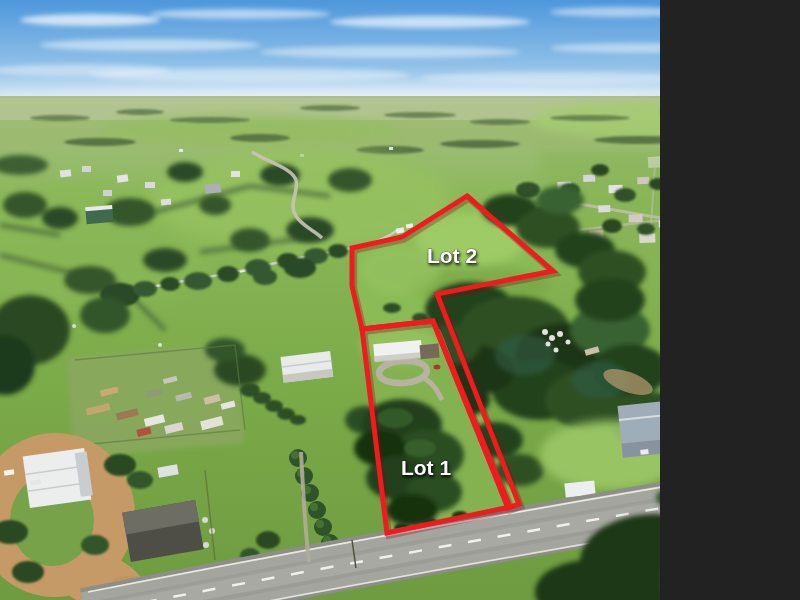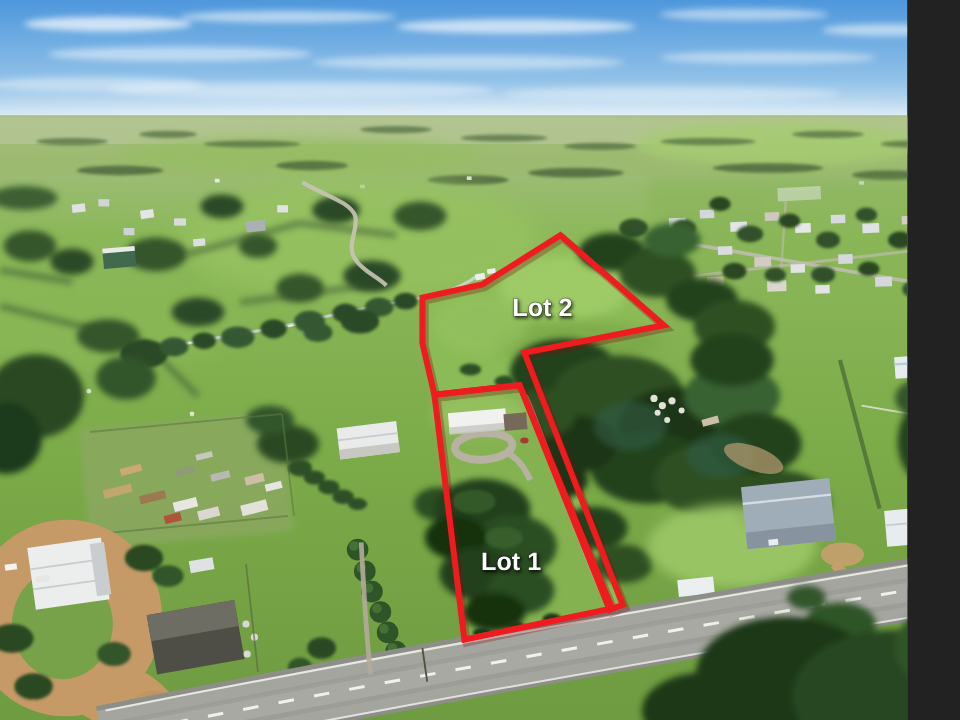--- a/index.html
+++ b/index.html
@@ -1,16 +1,16 @@
 <!DOCTYPE html>
 <html><head>
 <meta charset="utf-8">
 <style>
   html,body{margin:0;padding:0;background:#222;}
-  .stage{position:relative;width:756px;height:600px;overflow:hidden;}
+  .stage{position:relative;width:660px;height:600px;overflow:hidden;}
   svg{display:block;}
   .lot-label{
     font-family:"Liberation Sans", sans-serif;
     font-weight:bold;
     font-size:21px;
     paint-order:stroke;
     stroke:rgba(20,20,20,.45);
     stroke-width:1px;
     text-shadow:1px 2px 3px rgba(0,0,0,.75);
     text-anchor:middle;

